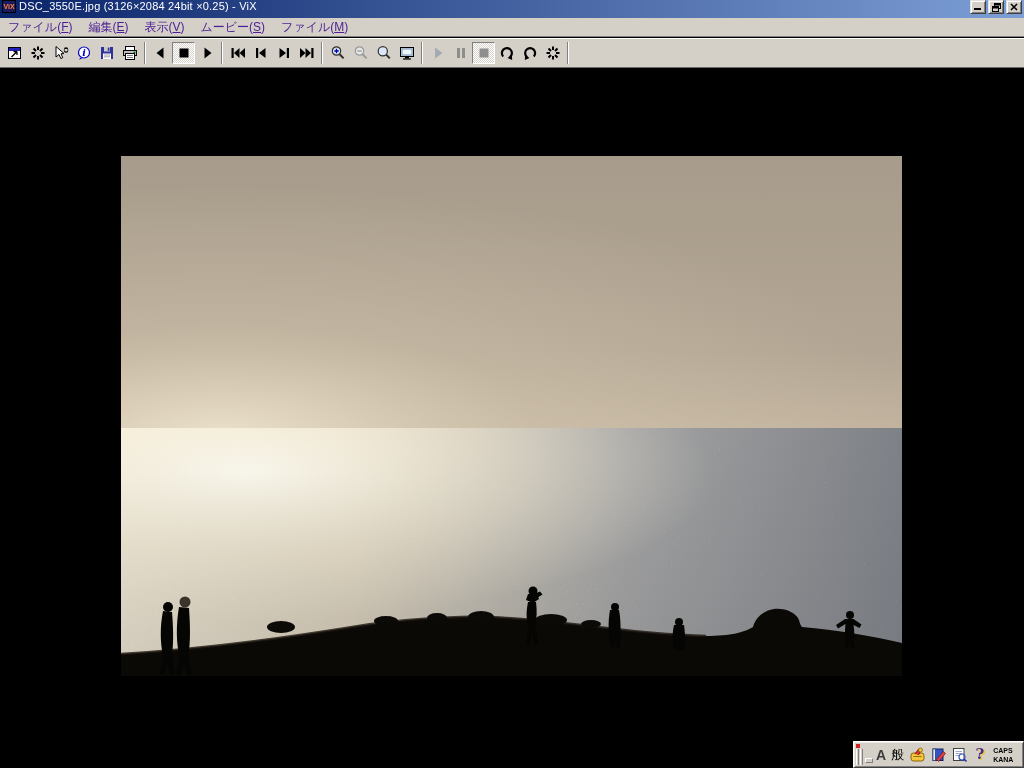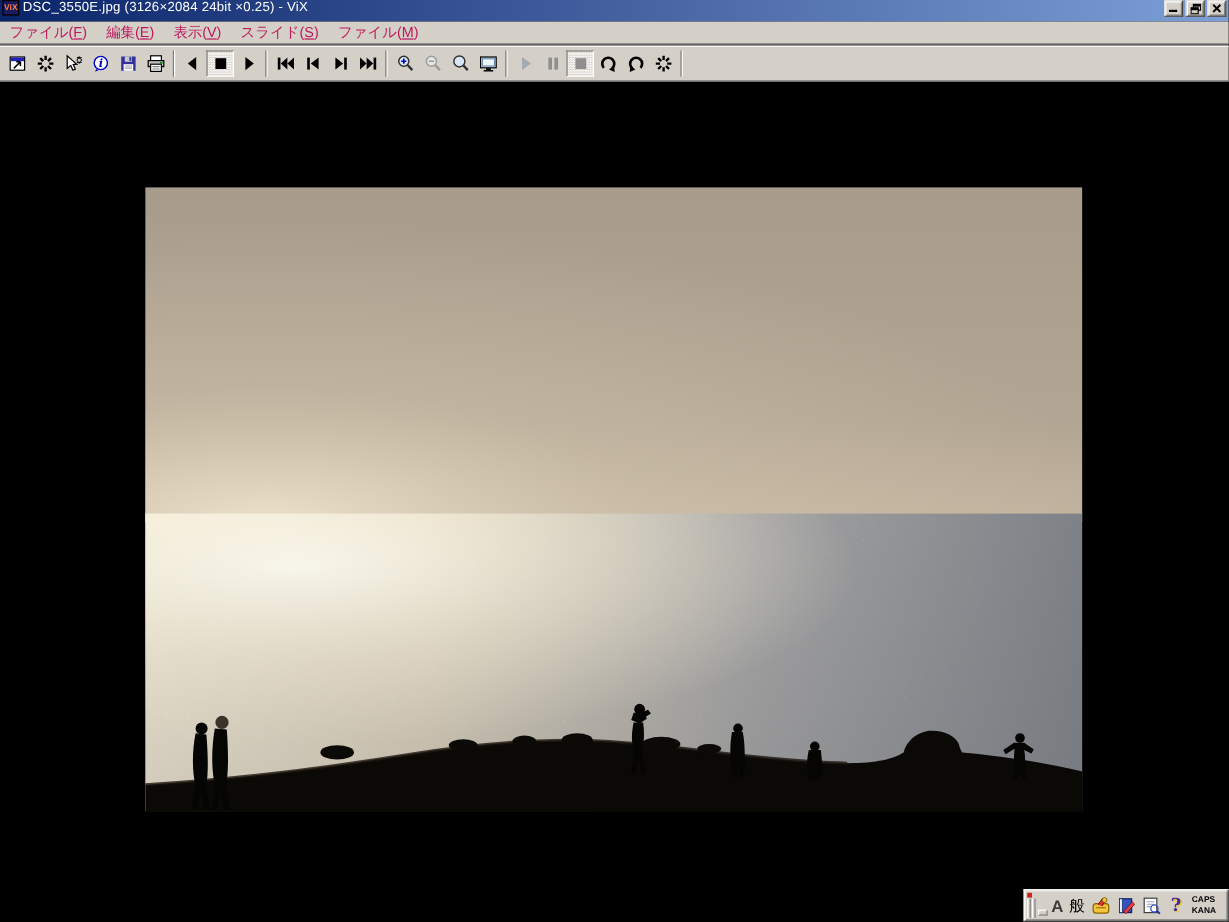--- a/index.html
+++ b/index.html
@@ -19,21 +19,21 @@
   .cap-btns { display:flex; gap:2px; flex:none; margin-left:4px; }
   .cap-btn { width:16px; height:14px; background:#d4d0c8;
              border:1px solid; border-color:#dfdfdf #404040 #404040 #dfdfdf;
              box-shadow:inset 1px 1px 0 #fff, inset -1px -1px 0 #808080;
              display:flex; align-items:flex-end; justify-content:center; padding:2px; }
   .cap-btn svg { display:block; }
 
   
   .menubar { position:absolute; left:0; top:18px; width:1024px; height:19px;
              background:#d4d0c8; border-bottom:1px solid #808080;
-             display:flex; align-items:center; font-size:12px; color:#be185d; }
+             display:flex; align-items:center; font-size:12px; color:#4c1d95; }
   .menu-item { padding:1px 8px; white-space:nowrap; cursor:default; }
   .menu-item .u { text-decoration:underline; }
 
   
   .toolbar { position:absolute; left:0; top:38px; width:1024px; height:30px;
              background:#d4d0c8; border-top:1px solid #fff; border-bottom:1px solid #696969;
              display:flex; align-items:center; padding-left:3px; }
   .tb { width:23px; height:22px; flex:none; display:flex; align-items:center;
         justify-content:center; border:1px solid transparent; }
   .tb.pressed { border-color:#808080 #fff #fff #808080;
@@ -92,21 +92,21 @@
             <path d="M1 1 L7 7 M7 1 L1 7" stroke="#000" stroke-width="1.6"></path>
           </svg>
       </div>
     </div>
   </div>
 
   <div class="menubar">
     <div class="menu-item"><span>ファイル(</span><span class="u">F</span><span>)</span></div>
     <div class="menu-item"><span>編集(</span><span class="u">E</span><span>)</span></div>
     <div class="menu-item"><span>表示(</span><span class="u">V</span><span>)</span></div>
-    <div class="menu-item"><span>スライド(</span><span class="u">S</span><span>)</span></div>
+    <div class="menu-item"><span>ムービー(</span><span class="u">S</span><span>)</span></div>
     <div class="menu-item"><span>ファイル(</span><span class="u">M</span><span>)</span></div>
   </div>
 
   <div class="toolbar">
     <div class="tb">
       <svg width="16" height="16">
         <rect x="1.5" y="2.5" width="12" height="11" fill="#fff" stroke="#000"></rect>
         <rect x="2" y="3" width="11" height="3" fill="#2222bb"></rect>
         <path d="M4.5 12 L10 6.5 M10 6.5 h-3.5 M10 6.5 v3.5" stroke="#000" stroke-width="1.3" fill="none"></path>
       </svg>

